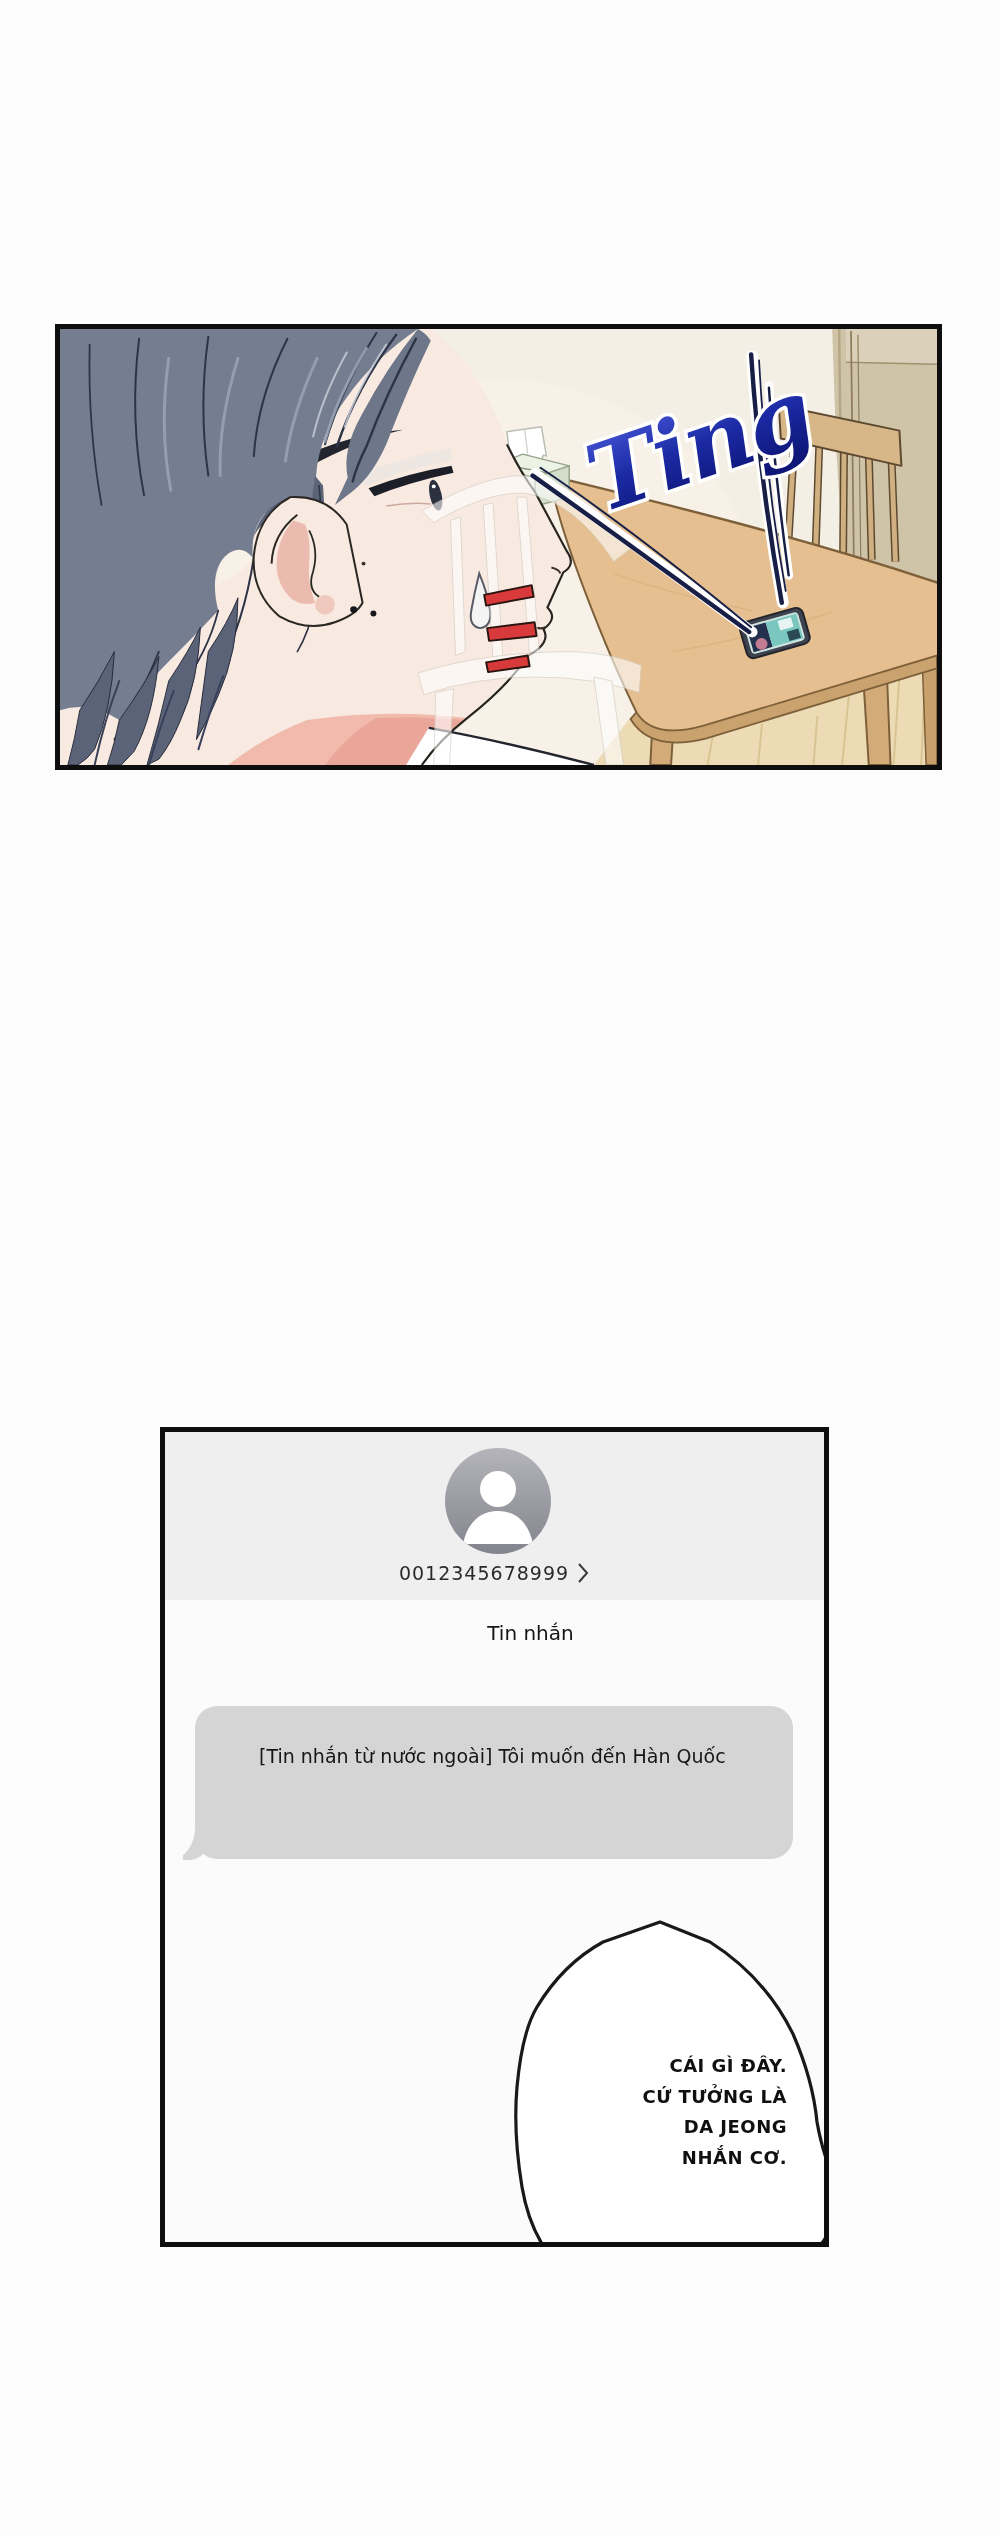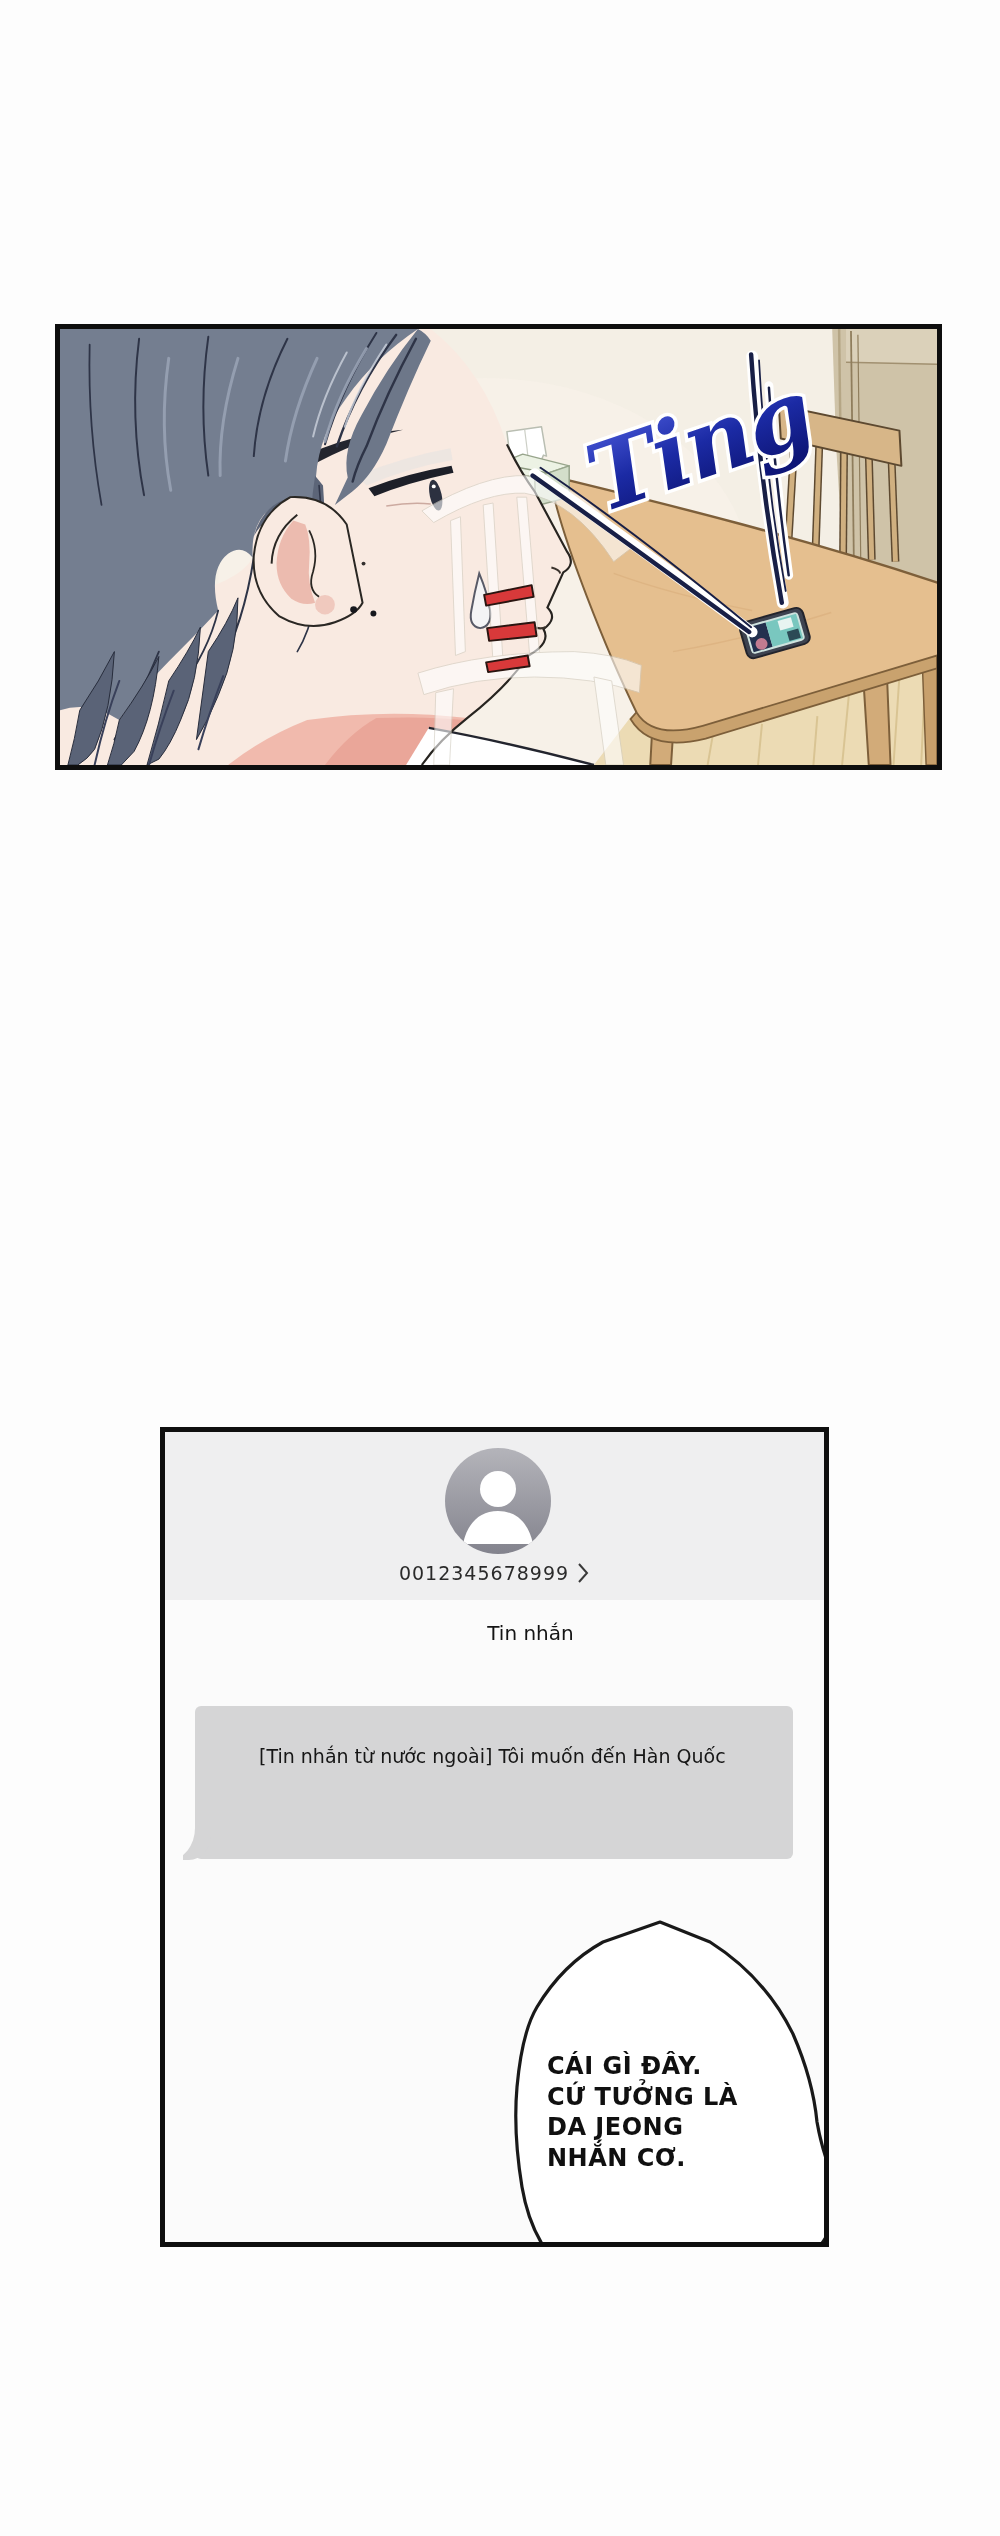--- a/index.html
+++ b/index.html
@@ -33,36 +33,36 @@
     display:flex;align-items:center;justify-content:center;gap:7px;
     color:#2a2a2a;font-size:19px;letter-spacing:1px;cursor:pointer;
   }
   .chev-svg{display:block;}
   .thread-meta{
     position:absolute;left:0;top:186px;width:659px;text-align:center;
     color:#141414;font-size:20px;line-height:30px;padding-left:36px;
   }
   .bubble{
     position:absolute;left:30px;top:274px;width:598px;height:153px;
-    background:#d5d5d6;border-radius:6px;box-sizing:border-box;
+    background:#d5d5d6;border-radius:22px;box-sizing:border-box;
     padding:36px 46px 0 64px;color:#161616;font-size:19px;line-height:29.5px;
   }
   .bubble .msg-line{white-space:nowrap;}
   .bubble::before{
     content:"";position:absolute;left:-12px;bottom:-1px;width:28px;height:32px;
     background:#d5d5d6;border-bottom-right-radius:22px 26px;
   }
   .bubble::after{
     content:"";position:absolute;left:-30px;bottom:-1px;width:30px;height:36px;
     background:#fbfbfb;border-bottom-right-radius:26px 32px;
   }
   .balloon-svg{position:absolute;left:0;top:0;width:659px;height:810px;}
   .balloon-text{
-    position:absolute;left:382px;top:619px;width:240px;text-align:left;
-    font-weight:bold;font-size:24px;line-height:30.5px;color:#101010;letter-spacing:.5px;
+    position:absolute;left:382px;top:619px;width:240px;text-align:right;
+    font-weight:bold;font-size:18px;line-height:30.5px;color:#101010;letter-spacing:.5px;
   }
 </style>
 </head>
 <body>
 
 <div class="panel1">
   <svg viewBox="0 0 887 446" preserveAspectRatio="none">
     <defs>
       <linearGradient id="tg" x1="0" y1="0" x2="0.15" y2="1">
         <stop offset="0" stop-color="#4b5bdc"></stop>

